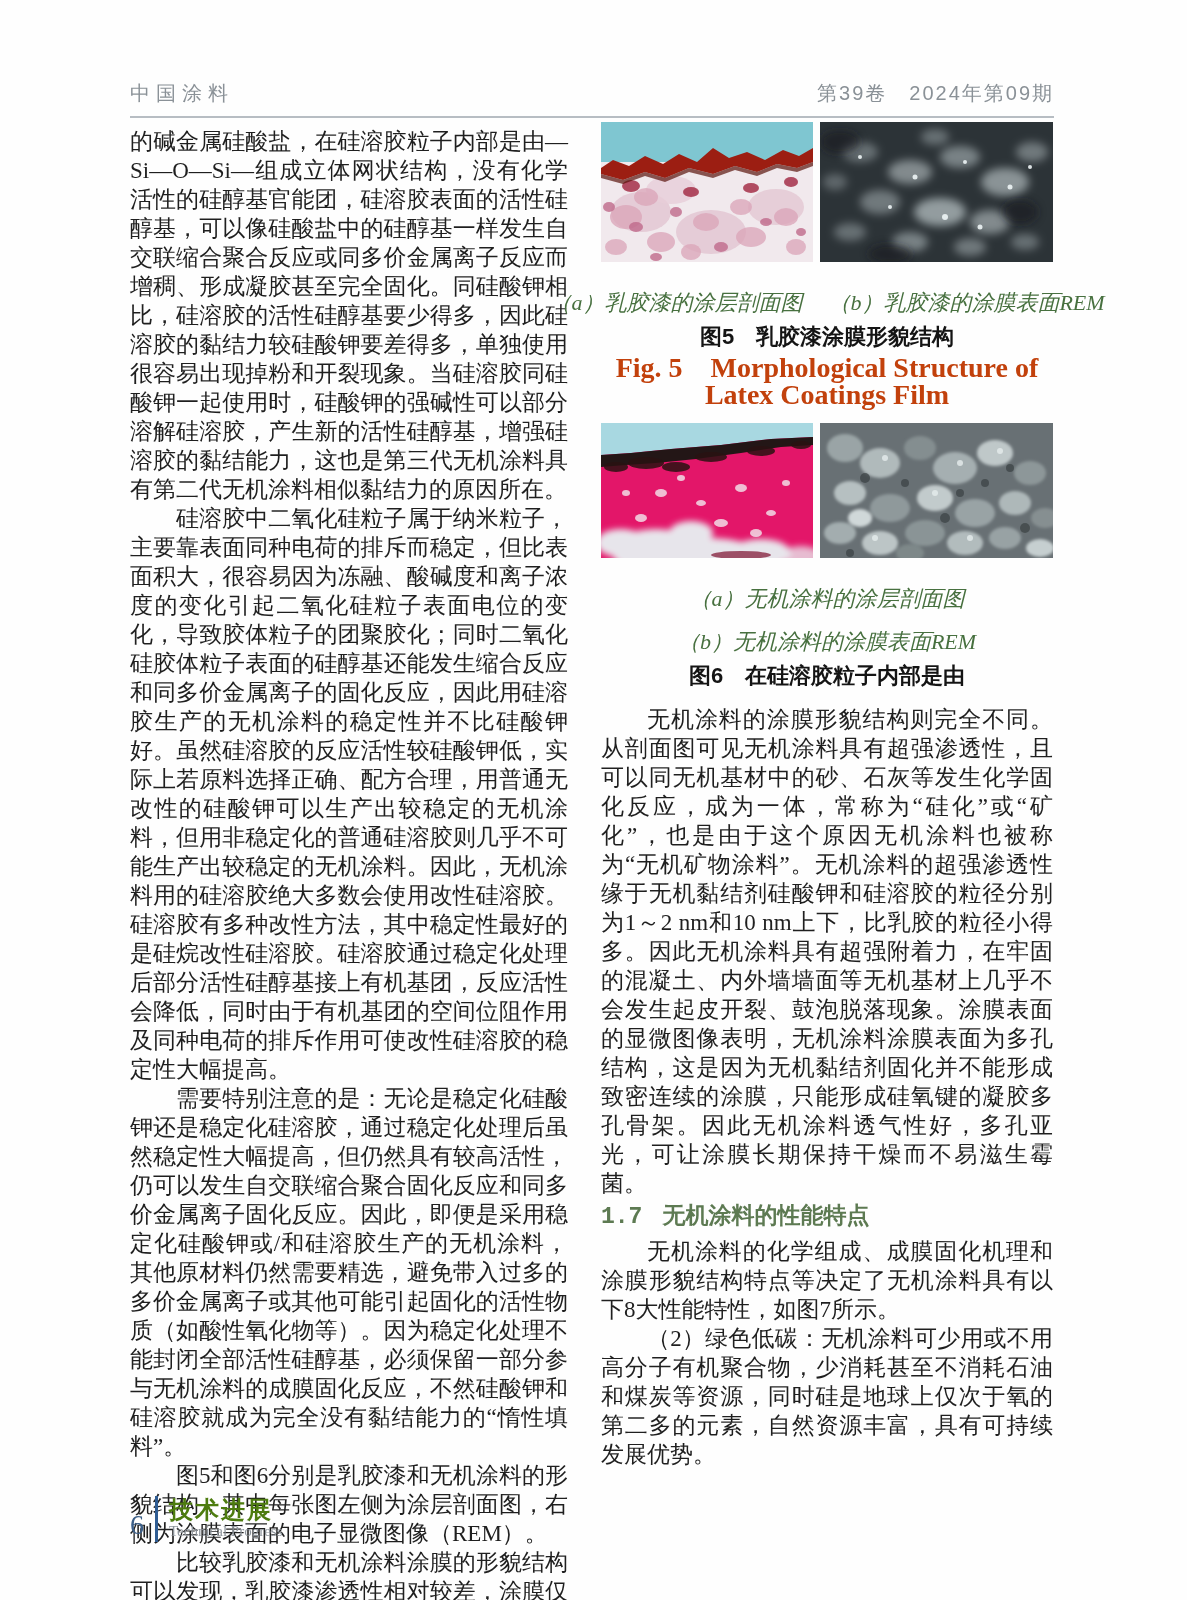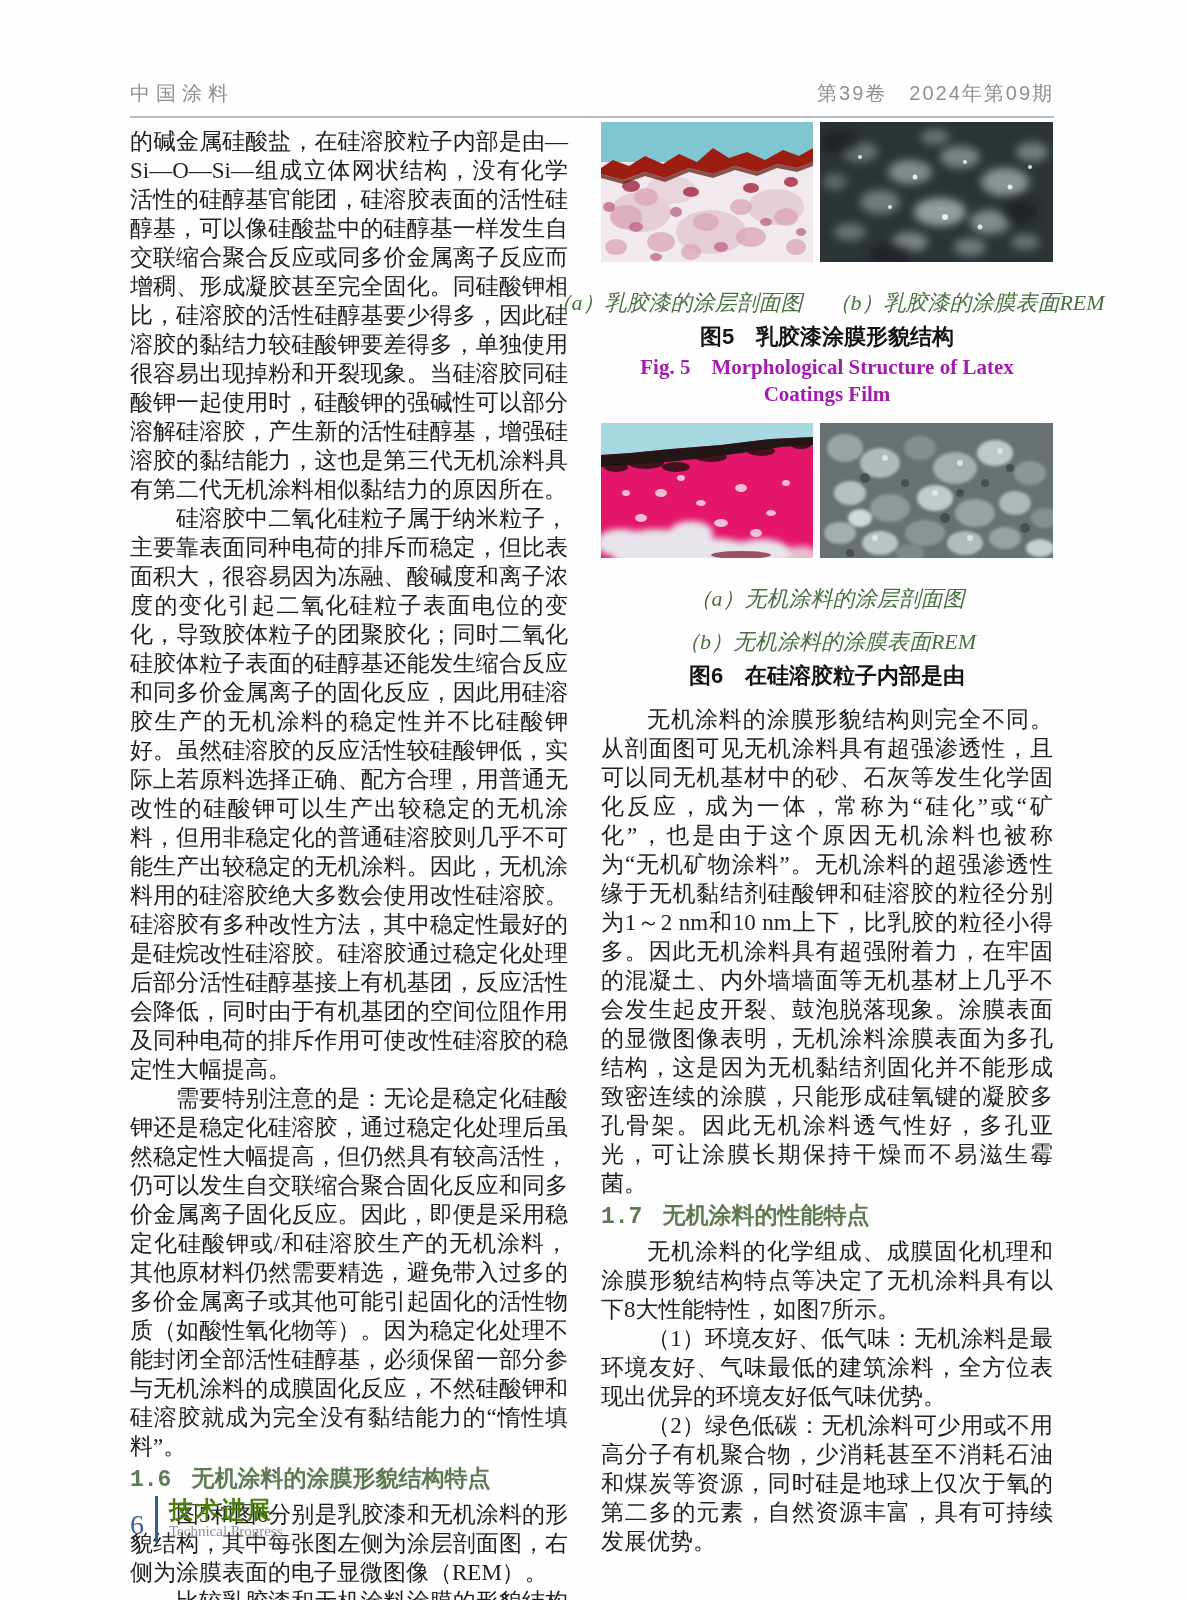--- a/index.html
+++ b/index.html
@@ -47,21 +47,21 @@
     text-align:center; white-space:nowrap;
   }
   .fig-ab.tight { gap:14px;flex-direction:column; }
   .fig-cn {
     margin-top:5px; text-align:center;
     font-family:"Liberation Sans","DejaVu Sans",sans-serif;
     font-weight:bold; font-size:22px; color:#141414;
   }
   .fig-en {
     margin-top:3px; text-align:center;
-    font-weight:bold; font-size:21px; line-height:27px; color:#a21caf;
+    font-weight:bold; font-size:28px; line-height:27px; color:#c2410c;
   }
   
   .footer {
     position:absolute; left:130px; top:1496px;
     display:flex; align-items:center; gap:11px;
   }
   .footer .pn {
     align-self:flex-end; font-size:28px; line-height:1;
     padding-bottom:3px; color:#3c5f88;
   }
@@ -80,23 +80,20 @@
 
   <div class="header">
     <span class="journal">中国涂料</span>
     <span class="issue">第39卷　2024年第09期</span>
   </div>
 
   <div class="col col-left">
     <p>的碱金属硅酸盐，在硅溶胶粒子内部是由—Si—O—Si—组成立体网状结构，没有化学活性的硅醇基官能团，硅溶胶表面的活性硅醇基，可以像硅酸盐中的硅醇基一样发生自交联缩合聚合反应或同多价金属离子反应而增稠、形成凝胶甚至完全固化。同硅酸钾相比，硅溶胶的活性硅醇基要少得多，因此硅溶胶的黏结力较硅酸钾要差得多，单独使用很容易出现掉粉和开裂现象。当硅溶胶同硅酸钾一起使用时，硅酸钾的强碱性可以部分溶解硅溶胶，产生新的活性硅醇基，增强硅溶胶的黏结能力，这也是第三代无机涂料具有第二代无机涂料相似黏结力的原因所在。</p>
     <p class="indent">硅溶胶中二氧化硅粒子属于纳米粒子，主要靠表面同种电荷的排斥而稳定，但比表面积大，很容易因为冻融、酸碱度和离子浓度的变化引起二氧化硅粒子表面电位的变化，导致胶体粒子的团聚胶化；同时二氧化硅胶体粒子表面的硅醇基还能发生缩合反应和同多价金属离子的固化反应，因此用硅溶胶生产的无机涂料的稳定性并不比硅酸钾好。虽然硅溶胶的反应活性较硅酸钾低，实际上若原料选择正确、配方合理，用普通无改性的硅酸钾可以生产出较稳定的无机涂料，但用非稳定化的普通硅溶胶则几乎不可能生产出较稳定的无机涂料。因此，无机涂料用的硅溶胶绝大多数会使用改性硅溶胶。硅溶胶有多种改性方法，其中稳定性最好的是硅烷改性硅溶胶。硅溶胶通过稳定化处理后部分活性硅醇基接上有机基团，反应活性会降低，同时由于有机基团的空间位阻作用及同种电荷的排斥作用可使改性硅溶胶的稳定性大幅提高。</p>
     <p class="indent">需要特别注意的是：无论是稳定化硅酸钾还是稳定化硅溶胶，通过稳定化处理后虽然稳定性大幅提高，但仍然具有较高活性，仍可以发生自交联缩合聚合固化反应和同多价金属离子固化反应。因此，即便是采用稳定化硅酸钾或/和硅溶胶生产的无机涂料，其他原材料仍然需要精选，避免带入过多的多价金属离子或其他可能引起固化的活性物质（如酸性氧化物等）。因为稳定化处理不能封闭全部活性硅醇基，必须保留一部分参与无机涂料的成膜固化反应，不然硅酸钾和硅溶胶就成为完全没有黏结能力的“惰性填料”。</p>
-    <div class="sec-heading">
-      <span class="num">1.6</span><span>无机涂料的涂膜形貌结构特点</span>
-    </div>
     <p class="indent">图5和图6分别是乳胶漆和无机涂料的形貌结构，其中每张图左侧为涂层剖面图，右侧为涂膜表面的电子显微图像（REM）。</p>
     <p class="indent">比较乳胶漆和无机涂料涂膜的形貌结构可以发现，乳胶漆渗透性相对较差，涂膜仅在基材表面物理附着，容易发生起皮脱落现象。这是因为乳胶漆内的聚合物乳胶粒径大，通常在200～300 nm，渗透性较差，富集在基材表面，同时因为成膜为物理固化过程，</p>
   </div>
 
   <div class="col col-right">
 
     <div class="figure">
       <div class="fig-row">
         <span class="fig-img">
           <svg width="212" height="140" viewBox="0 0 212 140" preserveAspectRatio="none">
@@ -288,21 +285,20 @@
         <span>（b）无机涂料的涂膜表面REM</span>
       </div>
       <div class="fig-cn">图6　在硅溶胶粒子内部是由</div>
     </div>
 
     <p class="indent">无机涂料的涂膜形貌结构则完全不同。从剖面图可见无机涂料具有超强渗透性，且可以同无机基材中的砂、石灰等发生化学固化反应，成为一体，常称为“硅化”或“矿化”，也是由于这个原因无机涂料也被称为“无机矿物涂料”。无机涂料的超强渗透性缘于无机黏结剂硅酸钾和硅溶胶的粒径分别为1～2 nm和10 nm上下，比乳胶的粒径小得多。因此无机涂料具有超强附着力，在牢固的混凝土、内外墙墙面等无机基材上几乎不会发生起皮开裂、鼓泡脱落现象。涂膜表面的显微图像表明，无机涂料涂膜表面为多孔结构，这是因为无机黏结剂固化并不能形成致密连续的涂膜，只能形成硅氧键的凝胶多孔骨架。因此无机涂料透气性好，多孔亚光，可让涂膜长期保持干燥而不易滋生霉菌。</p>
     <div class="sec-heading">
       <span class="num">1.7</span><span>无机涂料的性能特点</span>
     </div>
     <p class="indent">无机涂料的化学组成、成膜固化机理和涂膜形貌结构特点等决定了无机涂料具有以下8大性能特性，如图7所示。</p>
-    <p class="indent">（1）环境友好、低气味：无机涂料是最环境友好、气味最低的建筑涂料，全方位表现出优异的环境友好低气味优势。</p>
     <p class="indent">（2）绿色低碳：无机涂料可少用或不用高分子有机聚合物，少消耗甚至不消耗石油和煤炭等资源，同时硅是地球上仅次于氧的第二多的元素，自然资源丰富，具有可持续发展优势。</p>
   </div>
 
   <div class="footer">
     <span class="pn">6</span>
     <span class="bar"></span>
     <span class="fs">
       <span class="cn">技术进展</span>
       <span class="en">Technical Progress</span>
     </span>

